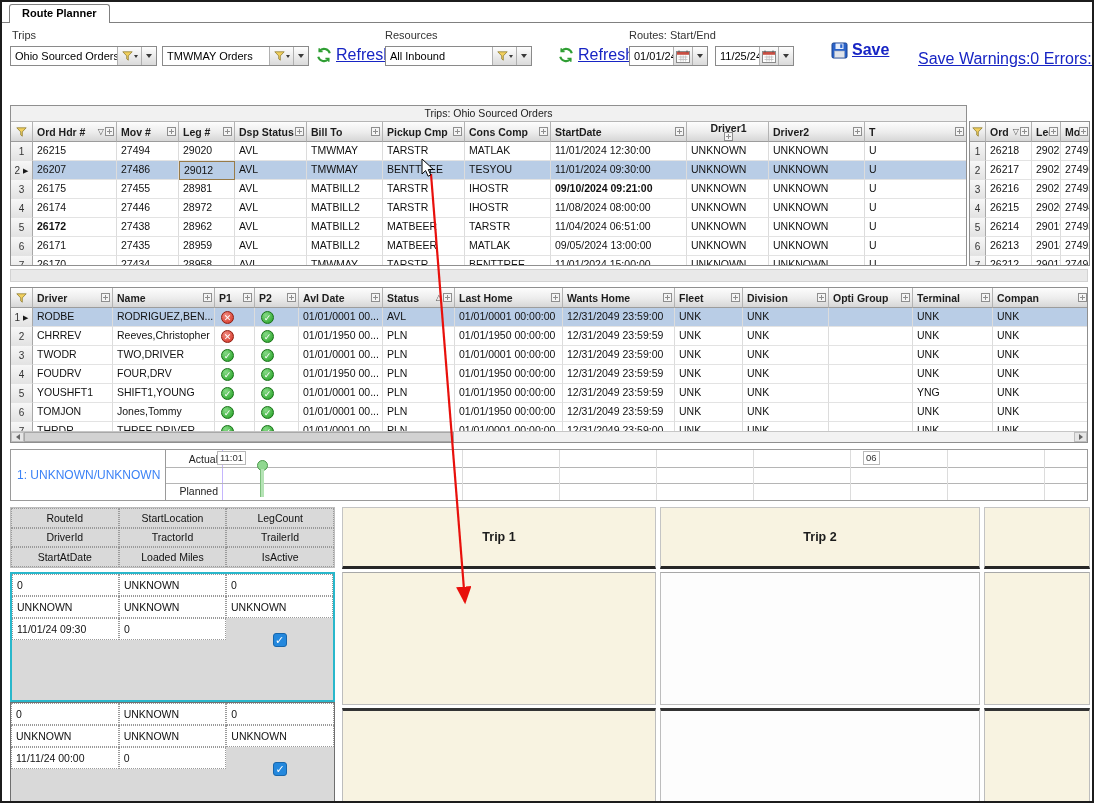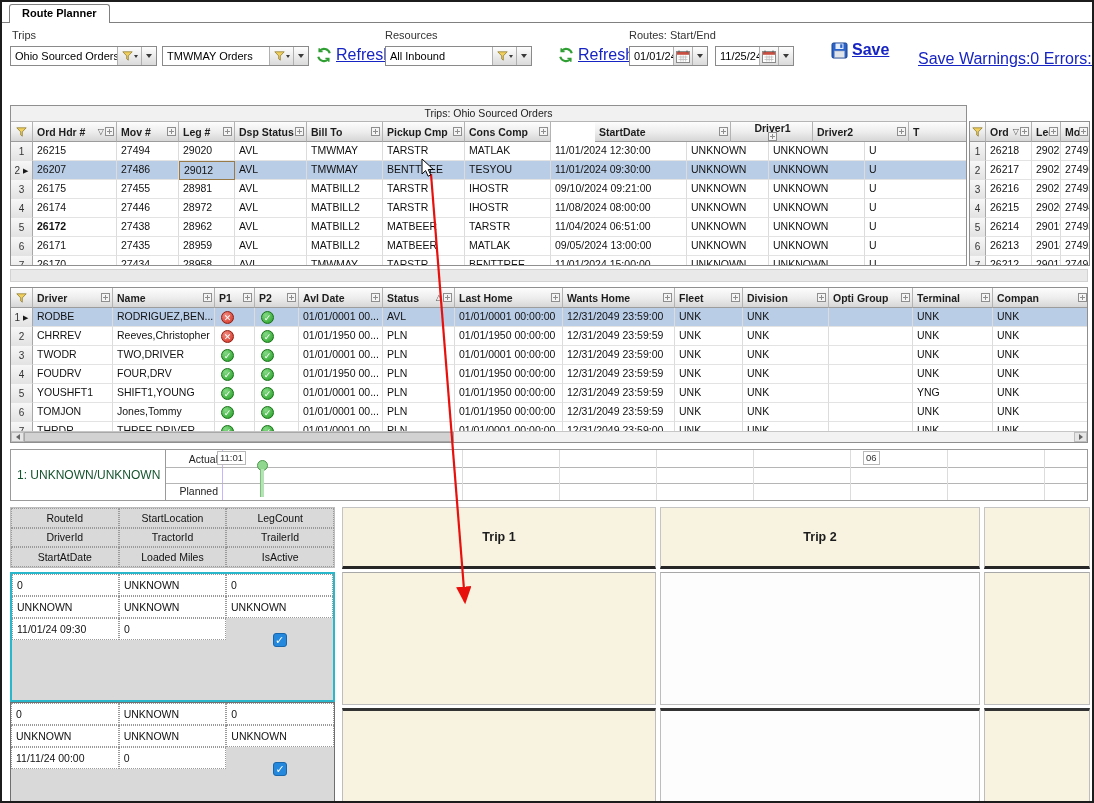--- a/index.html
+++ b/index.html
@@ -50,21 +50,21 @@
 .sbtn{flex:none;width:13px;height:10px;background:#e6e6e6;border:1px solid #bdbdbd;display:flex;align-items:center;justify-content:center}
 .sbr{margin-left:auto}
 .tri-l{width:0;height:0;border-top:3px solid transparent;border-bottom:3px solid transparent;border-right:4px solid #666}
 .tri-r{width:0;height:0;border-top:3px solid transparent;border-bottom:3px solid transparent;border-left:4px solid #666}
 .hthumb{flex:none;width:430px;height:10px;background:#d2d2d2;border:1px solid #a8a8a8}
 
 #splitter-h{position:absolute;left:8px;top:267px;width:1078px;height:13px;background:#e9e9e9;border:1px solid #d2d2d2}
 
 
 #gantt{position:absolute;left:8px;top:447px;width:1078px;height:52px;border:1px solid #9a9a9a;background:#fff}
-#g-res{position:absolute;left:0;top:0;bottom:0;width:155px;border-right:1px solid #9a9a9a;display:flex;align-items:center;padding-left:6px;font-size:12px;color:#14532d}
+#g-res{position:absolute;left:0;top:0;bottom:0;width:155px;border-right:1px solid #9a9a9a;display:flex;align-items:center;padding-left:6px;font-size:12px;color:#3b82f6}
 #g-sub{position:absolute;left:165px;top:0;bottom:0;width:47px;border-right:1px solid #c4b5fd}
 #g-actual{position:absolute;right:4px;top:3px;font-size:10.5px;color:#222}
 #g-planned{position:absolute;right:4px;bottom:3px;font-size:10.5px;color:#222}
 .g-hline{position:absolute;left:155px;right:0;height:0;border-top:1px solid #b5b5b5}
 #g-timeline{position:absolute;left:202px;right:0;top:0;bottom:0;overflow:hidden}
 .g-vline{position:absolute;top:0;bottom:0;width:1px;background:#dcdcdc}
 .g-tick{position:absolute;top:1px;font-size:9.5px;color:#333;background:#fff;border:1px solid #b8b8b8;padding:0 2px;line-height:12px}
 .g-marker{position:absolute;left:44px;top:10px;bottom:3px;width:9px}
 .g-marker::before{content:"";position:absolute;left:0;top:0;width:9px;height:9px;border-radius:50%;background:#90d890;border:1px solid #4d9a4d}
 .g-marker::after{content:"";position:absolute;left:3px;top:9px;bottom:0;width:3px;background:#b5e3b5;border-left:1px solid #7cc07c}
@@ -243,21 +243,21 @@
           <span class="pin"></span>
         </div>
         <div class="hcell" style="width: 82px;">
           <span class="hlbl">Pickup Cmp</span>
           <span class="pin"></span>
         </div>
         <div class="hcell" style="width: 86px;">
           <span class="hlbl">Cons Comp</span>
           <span class="pin"></span>
         </div>
-        <div class="hcell" style="width: 136px; margin-left: 44px;">
+        <div class="hcell" style="width: 136px;">
           <span class="hlbl">StartDate</span>
           <span class="pin"></span>
         </div>
         <div class="hcell" style="width: 82px; flex-direction: column;">
           <span class="hlbl">Driver1</span>
           <span class="pin"></span>
         </div>
         <div class="hcell" style="width: 96px;">
           <span class="hlbl">Driver2</span>
           <span class="pin"></span>
@@ -304,21 +304,21 @@
         <div class="gcell selcol" style="width: 22px;">
           <span>3</span>
         </div>
         <div class="gcell" style="width: 84px;">26175</div>
         <div class="gcell" style="width: 62px;">27455</div>
         <div class="gcell" style="width: 56px;">28981</div>
         <div class="gcell" style="width: 72px;">AVL</div>
         <div class="gcell" style="width: 76px;">MATBILL2</div>
         <div class="gcell" style="width: 82px;">TARSTR</div>
         <div class="gcell" style="width: 86px;">IHOSTR</div>
-        <div class="gcell" style="width: 136px;">09/10/2024 09:21:00</div>
+        <div class="gcell" style="width: 136px; font-weight: bold;">09/10/2024 09:21:00</div>
         <div class="gcell" style="width: 82px;">UNKNOWN</div>
         <div class="gcell" style="width: 96px;">UNKNOWN</div>
         <div class="gcell" style="width: 102px;">U</div>
       </div>
       <div class="grow">
         <div class="gcell selcol" style="width: 22px;">
           <span>4</span>
         </div>
         <div class="gcell" style="width: 84px;">26174</div>
         <div class="gcell" style="width: 62px;">27446</div>

